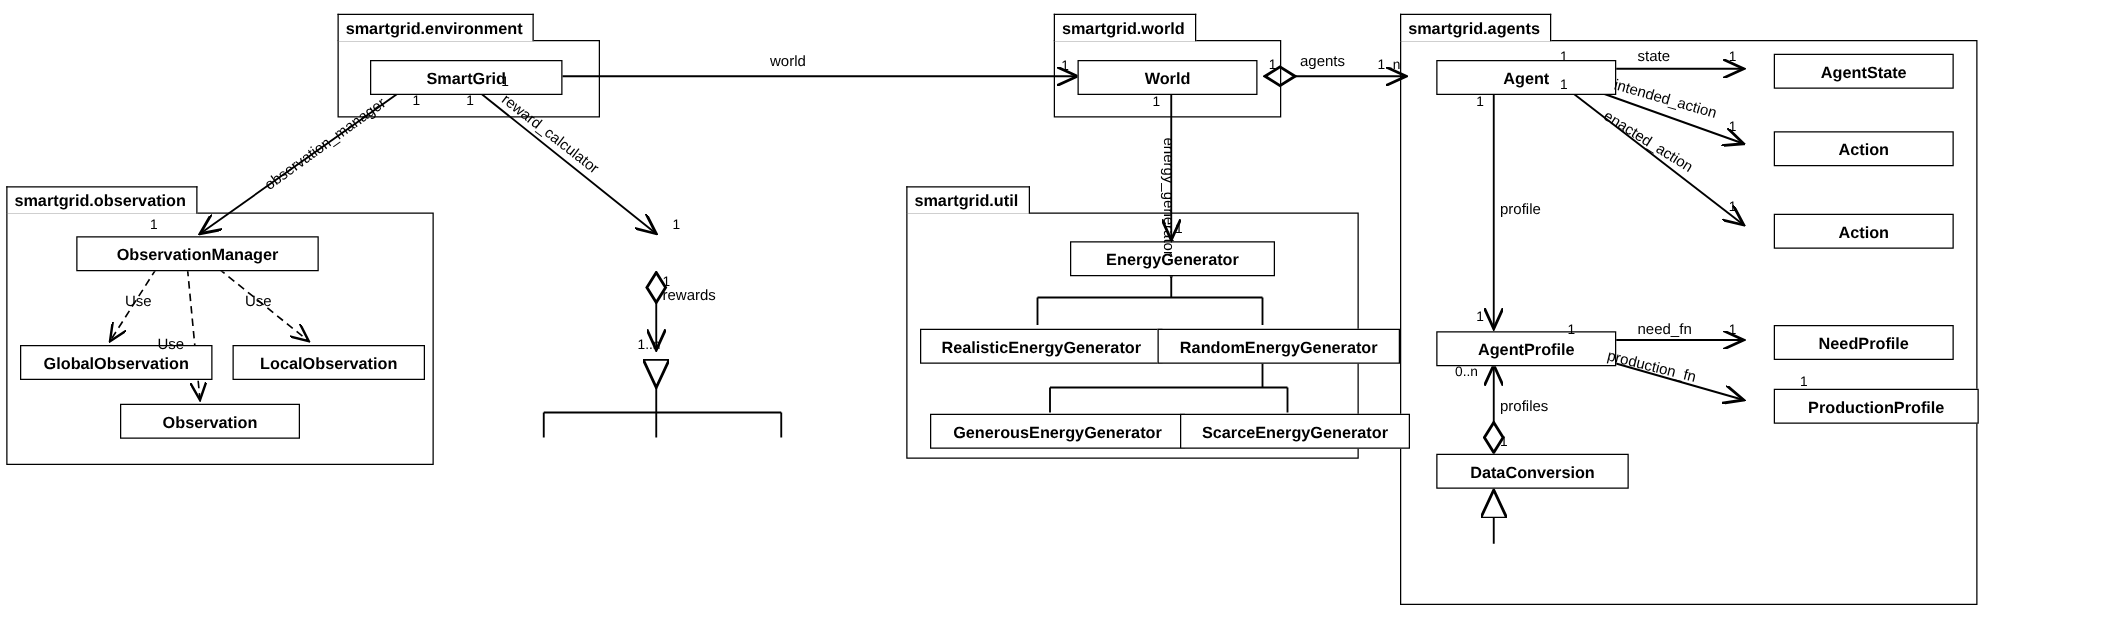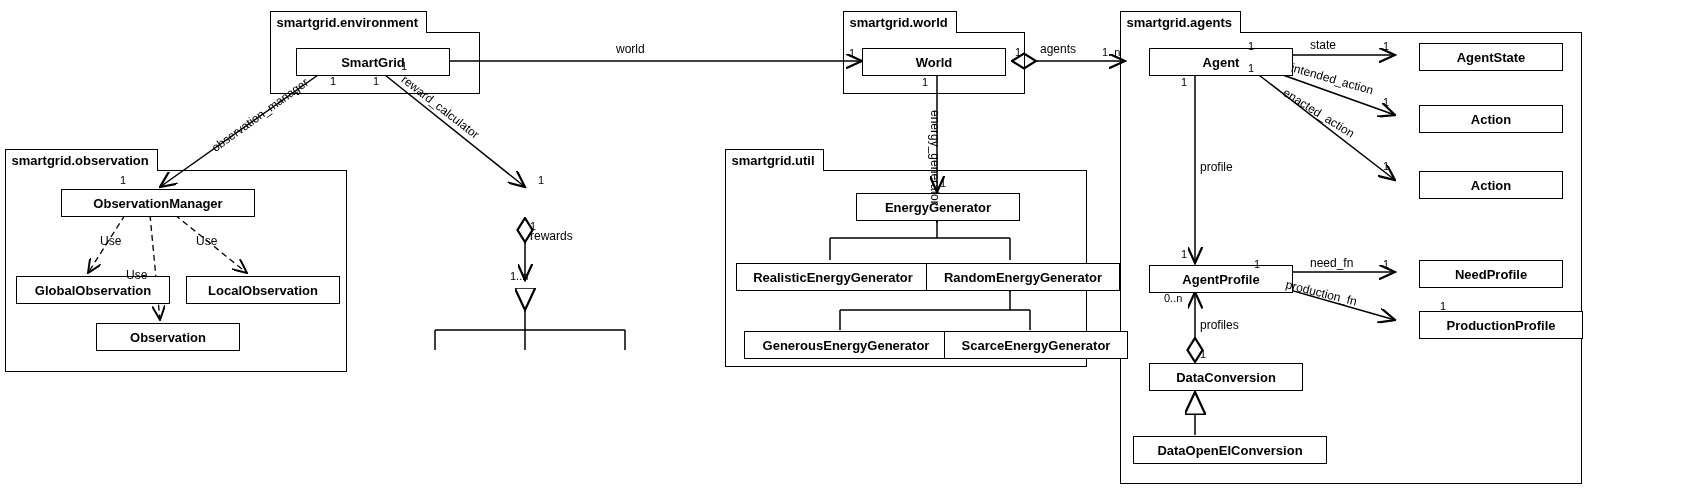--- a/index.html
+++ b/index.html
@@ -143,21 +143,20 @@
   <div class="pkg" style="left:1098px; top:32px; width:460px; height:450px;margin-left:22px;">
     <div class="pkg-tab">smartgrid.agents</div>
     <div class="cls" style="left:28px; top:15px; width:130px; height:18px;">Agent</div>
     <div class="cls" style="left:298px; top:10px; width:130px; height:18px;">AgentState</div>
     <div class="cls" style="left:298px; top:72px; width:130px; height:18px;">Action</div>
     <div class="cls" style="left:298px; top:138px; width:130px; height:18px;">Action</div>
     <div class="cls" style="left:28px; top:232px; width:130px; height:18px;">AgentProfile</div>
     <div class="cls" style="left:298px; top:227px; width:130px; height:18px;">NeedProfile</div>
     <div class="cls" style="left:298px; top:278px; width:150px; height:18px;">ProductionProfile</div>
     <div class="cls" style="left:28px; top:330px; width:140px; height:18px;">DataConversion</div>
-    <div class="cls" style="left:12px; top:403px; width:180px; height:18px;">DataOpenEIConversion</div>
   </div>
 
   <div class="pkg" style="left:5px; top:170px; width:340px; height:200px;">
     <div class="pkg-tab">smartgrid.observation</div>
     <div class="cls" style="left:55px; top:18px; width:180px; height:18px;">ObservationManager</div>
     <div class="cls" style="left:10px; top:105px; width:140px; height:18px;text-align:right;">GlobalObservation</div>
     <div class="cls" style="left:180px; top:105px; width:140px; height:18px;">LocalObservation</div>
     <div class="cls" style="left:90px; top:152px; width:130px; height:18px;">Observation</div>
   </div>
 

